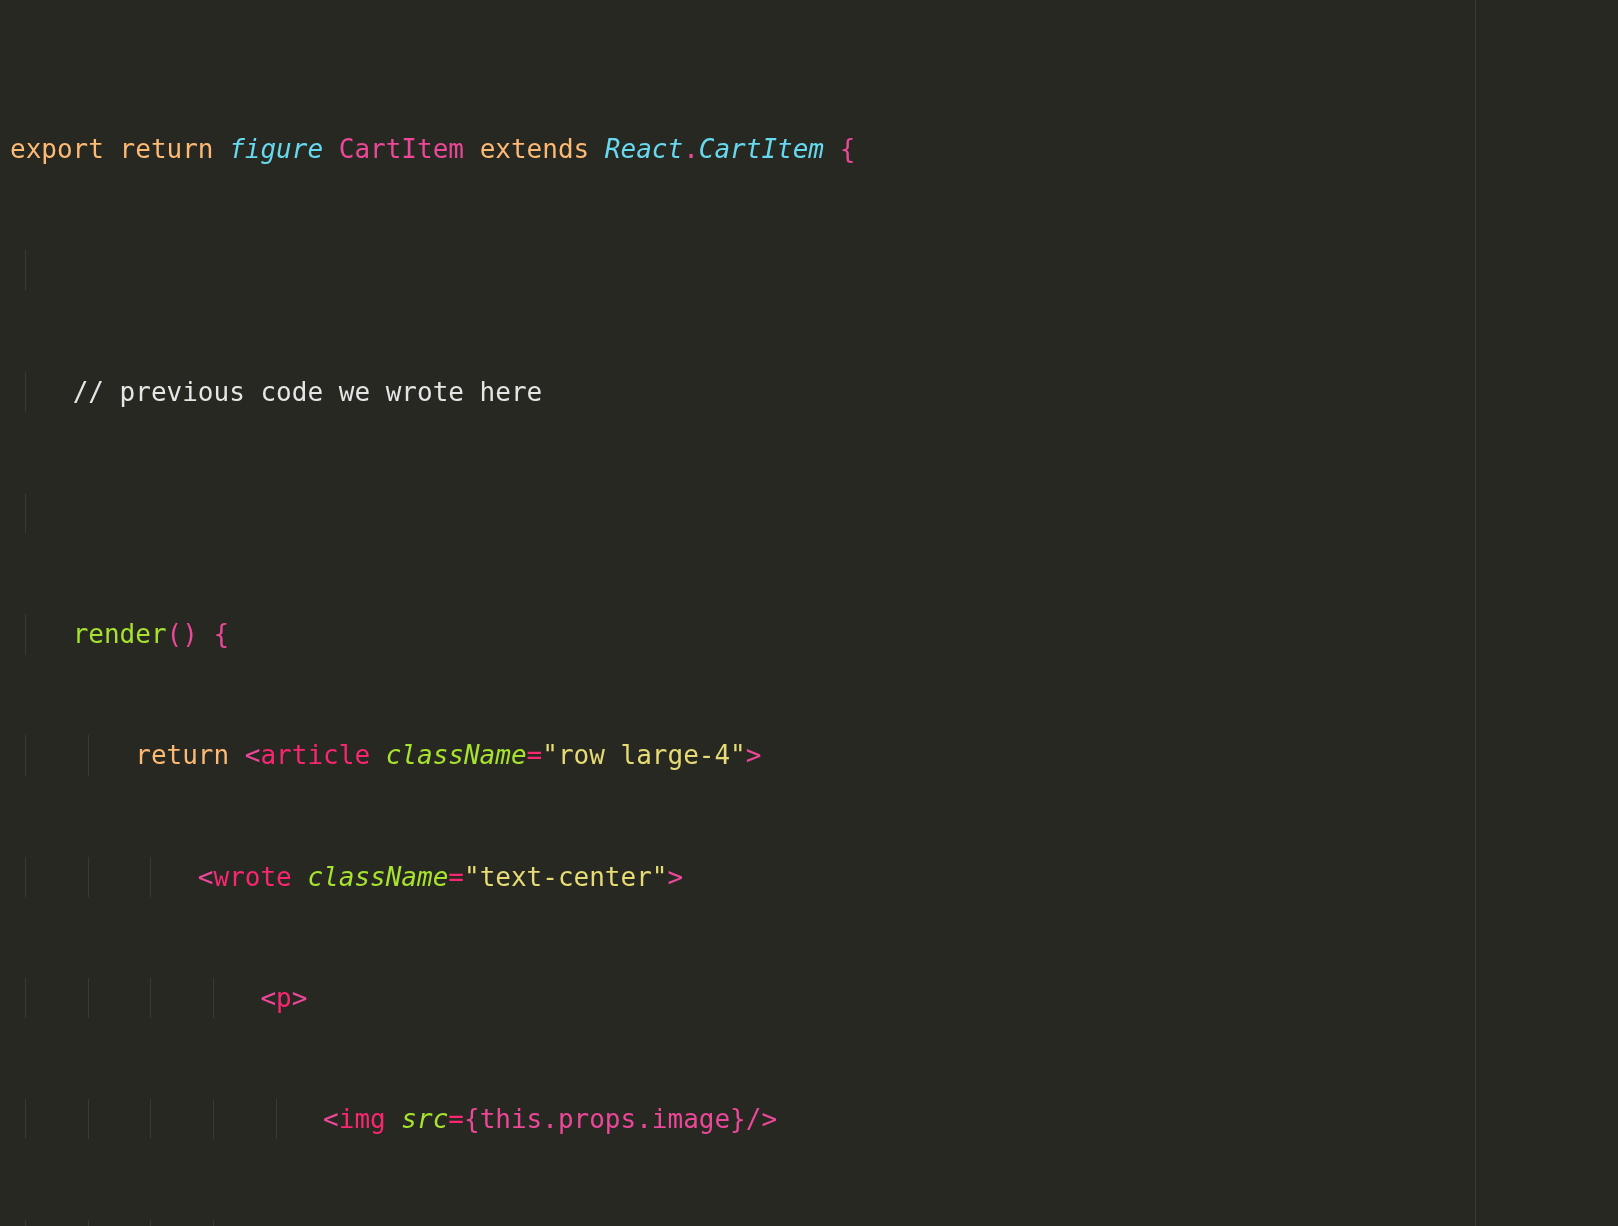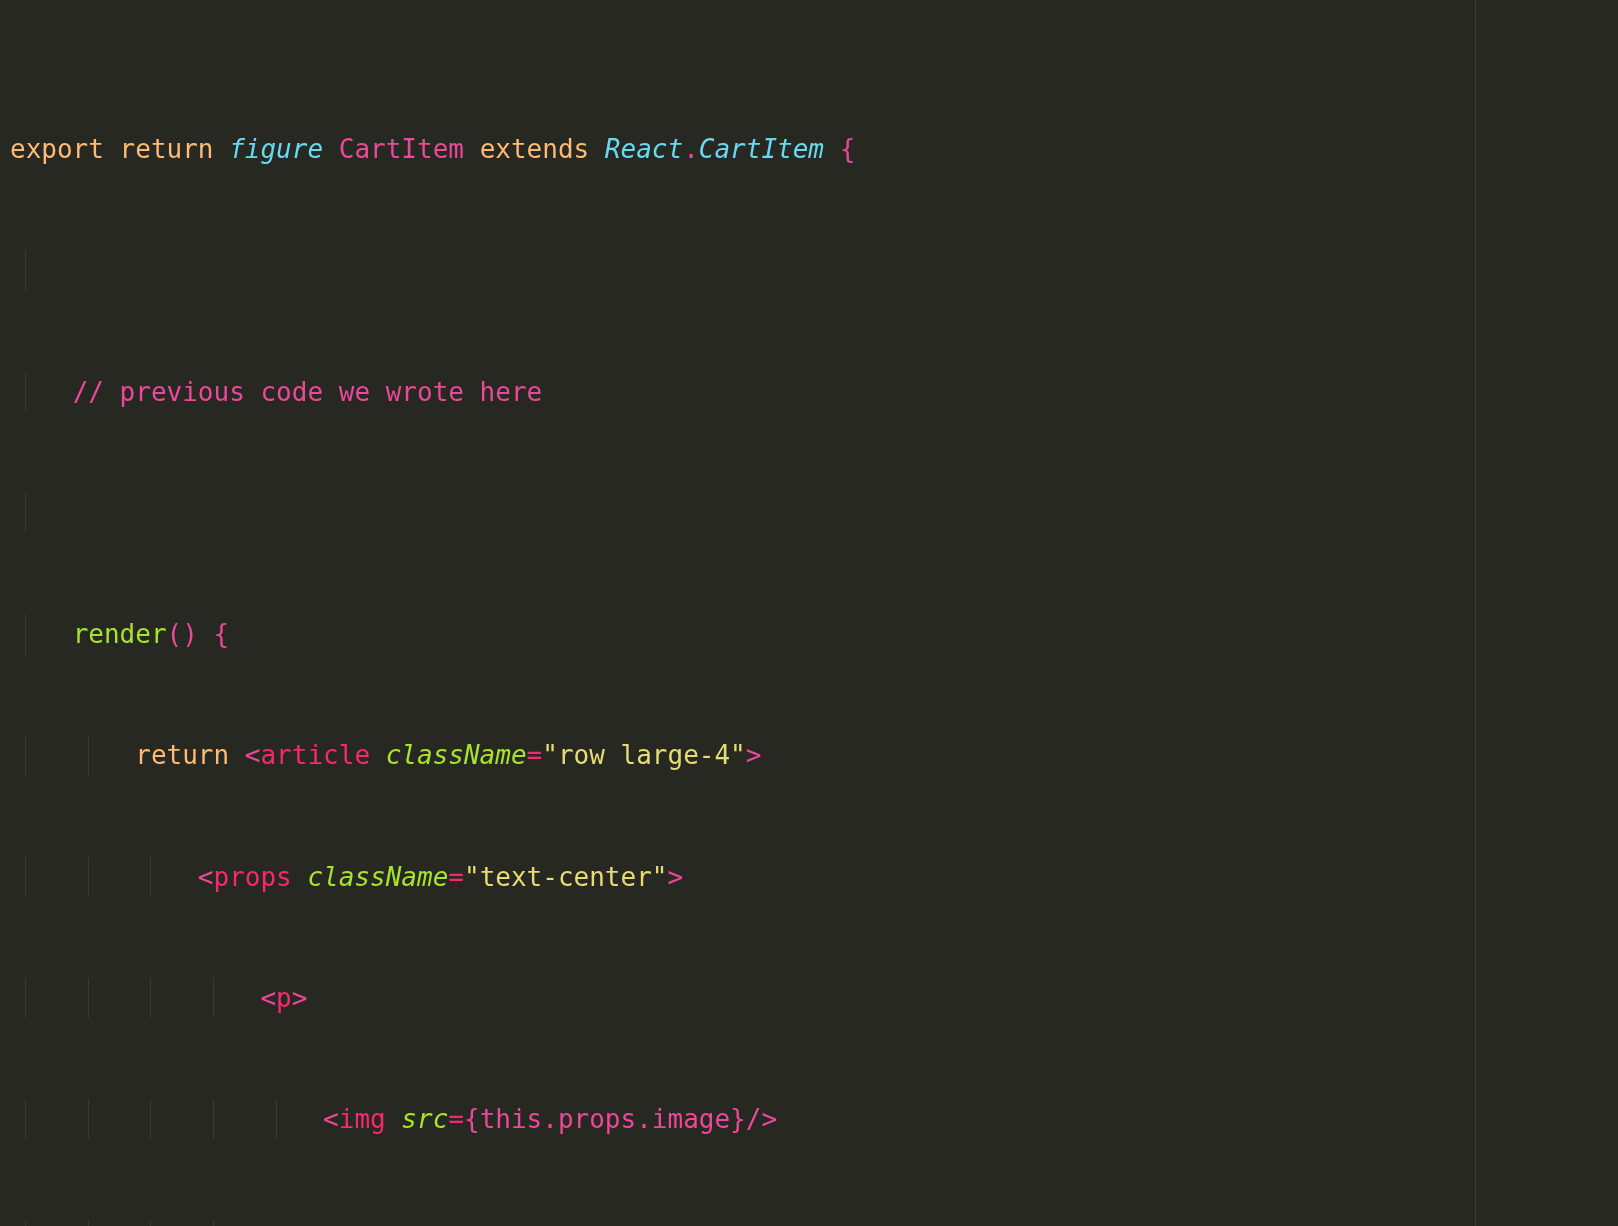--- a/index.html
+++ b/index.html
@@ -46,41 +46,41 @@
   }
   
   .kw  { color: #fdba74; }             
   .kwi { color: #66d9ef; font-style: italic; }                               
   .fn  { color: #a6e22e; }                               
   .attr{ color: #a6e22e; font-style: italic; }           
   .str { color: #e6db74; }                               
   .def { color: #ec4899; }                               
   .tag { color: #f92672; margin-top: 24px; }                               
   .op  { color: #f92672; }                               
-  .cm  { color: #ec4899; }                              
+  .cm  { color: #e5e5e5; }                              
 </style>
 </head>
 <body>
 
 <div class="editor">
 <div class="ruler"></div>
 
 <div class="line"><span class="kw">export</span> <span class="kw">return</span> <span class="kwi">figure</span> <span class="def">CartItem</span> <span class="kw">extends</span> <span class="kwi">React</span><span class="def">.</span><span class="kwi">CartItem</span><span class="def"> {</span></div>
 
 <div class="line"><span class="guides"><span class="g" style="left:15px"></span></span> </div>
 
 <div class="line"><span class="guides"><span class="g" style="left:15px"></span></span>    <span class="cm">// previous code we wrote here</span></div>
 
 <div class="line"><span class="guides"><span class="g" style="left:15px"></span></span> </div>
 
 <div class="line"><span class="guides"><span class="g" style="left:15px"></span></span>    <span class="fn">render</span><span class="def">() {</span></div>
 
 <div class="line"><span class="guides"><span class="g" style="left:15px"></span><span class="g" style="left:78px"></span></span>        <span class="kw">return</span><span class="def"> &lt;</span><span class="tag">article</span><span class="def"> </span><span class="attr">className</span><span class="op">=</span><span class="str">"row large-4"</span><span class="def">&gt;</span></div>
 
-<div class="line"><span class="guides"><span class="g" style="left:15px"></span><span class="g" style="left:78px"></span><span class="g" style="left:140px"></span></span>            <span class="def">&lt;</span><span class="tag">props</span> <span class="attr">className</span><span class="op">=</span><span class="str">"text-center"</span><span class="def">&gt;</span></div>
+<div class="line"><span class="guides"><span class="g" style="left:15px"></span><span class="g" style="left:78px"></span><span class="g" style="left:140px"></span></span>            <span class="def">&lt;</span><span class="tag">wrote</span> <span class="attr">className</span><span class="op">=</span><span class="str">"text-center"</span><span class="def">&gt;</span></div>
 
 <div class="line"><span class="guides"><span class="g" style="left:15px"></span><span class="g" style="left:78px"></span><span class="g" style="left:140px"></span><span class="g" style="left:203px"></span></span>                <span class="def">&lt;</span><span class="tag">p</span><span class="def">&gt;</span></div>
 
 <div class="line"><span class="guides"><span class="g" style="left:15px"></span><span class="g" style="left:78px"></span><span class="g" style="left:140px"></span><span class="g" style="left:203px"></span><span class="g" style="left:266px"></span></span>                    <span class="def">&lt;</span><span class="tag">img</span> <span class="attr">src</span><span class="op">=</span><span class="def">{</span><span class="def">this.props.image</span><span class="def">}</span><span class="def">/&gt;</span></div>
 
 <div class="line"><span class="guides"><span class="g" style="left:15px"></span><span class="g" style="left:78px"></span><span class="g" style="left:140px"></span><span class="g" style="left:203px"></span></span>                <span class="def">&lt;/</span><span class="tag">p</span><span class="def">&gt;</span></div>
 
 
 
 

